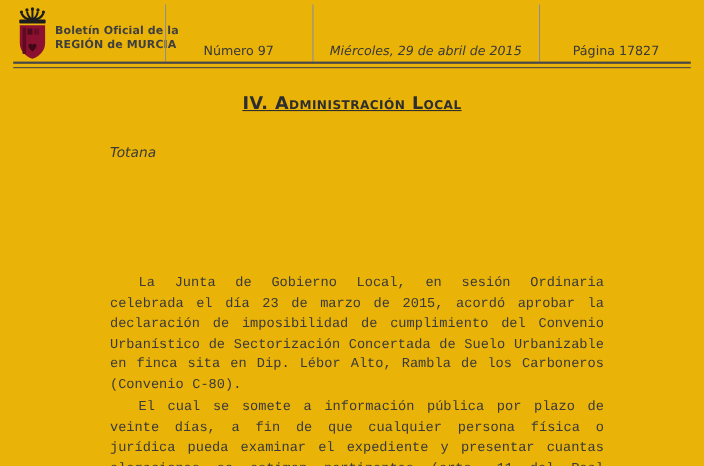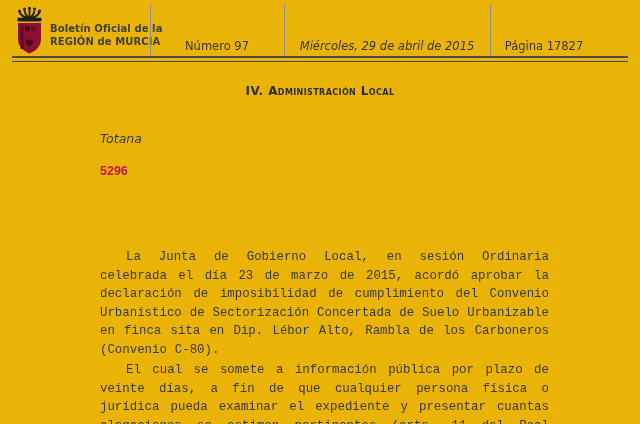--- a/index.html
+++ b/index.html
@@ -6,28 +6,28 @@
   .page{
     position:relative;width:640px;height:424px;background:#eab308;overflow:hidden;
     font-family:"DejaVu Sans",sans-serif;color:#3a3a3a;
   }
   
   .logo{position:absolute;left:13px;top:5px;width:33px;height:50px;}
   .brand{position:absolute;left:50px;top:23px;font-weight:bold;font-size:10px;line-height:12.5px;color:#3f3f3f;letter-spacing:0.1px;}
   .mast-cell{position:absolute;top:39px;font-size:11.5px;color:#383838;text-align:center;}
   .cell-number{left:150px;width:134px;}
   .cell-date{left:284px;width:206px;font-style:italic;}
-  .cell-page{left:474px;width:140px;}
+  .cell-page{left:490px;width:140px;}
   .vline{position:absolute;top:4px;height:52px;width:1px;background:#8f8f8f;}
   .v1{left:150px;} .v2{left:284px;} .v3{left:490px;}
   .double-rule{position:absolute;left:12px;top:56px;width:616px;height:3px;
     border-top:2.5px solid #484848;border-bottom:1.5px solid #484848;}
   
   .section-title{position:absolute;left:0;top:84px;width:640px;margin:0;text-align:center;
-    font-size:12px;font-weight:bold;font-variant:small-caps;letter-spacing:0.4px;color:#2e2e2e;}
+    font-size:16px;font-weight:bold;font-variant:small-caps;letter-spacing:0.4px;color:#2e2e2e;text-decoration:underline;}
   
   .municipality{position:absolute;left:100px;top:131px;font-size:12.5px;color:#3a3a3a;font-style:italic;}
   .announcement{position:absolute;left:100px;top:164px;width:449px;display:flex;}
   .ann-number{flex:none;width:52px;font-weight:bold;font-size:12.5px;color:var(--red);
     font-family:"Liberation Sans",sans-serif;}
   .ann-heading{flex:1;margin:0;font-weight:bold;font-size:12.5px;line-height:17.5px;
     text-align:justify;word-spacing:1.8px;color:var(--red);
     font-family:"Liberation Sans",sans-serif;}
   .article-body{position:absolute;left:100px;top:248px;width:449px;
     font-family:Liberation Mono, monospace;font-size:12.4px;line-height:18.5px;color:#3a3a3a;}
@@ -78,21 +78,20 @@
     <div class="vline v2"></div>
     <div class="vline v3"></div>
     <div class="double-rule"></div>
   </header>
 
   <h1 class="section-title">IV. Administración Local</h1>
 
   <div class="municipality">Totana</div>
 
   <div class="announcement">
-    <span class="ann-number">5296</span>
   </div>
 
   <div class="article-body">
     <p class="para">La Junta de Gobierno Local, en sesión Ordinaria celebrada el día 23 de marzo de 2015, acordó aprobar la declaración de imposibilidad de cumplimiento del Convenio Urbanístico de Sectorización Concertada de Suelo Urbanizable en finca sita en Dip. Lébor Alto, Rambla de los Carboneros (Convenio C-80).</p>
     <p class="para">El cual se somete a información pública por plazo de veinte días, a fin de que cualquier persona física o jurídica pueda examinar el expediente y presentar cuantas alegaciones se estimen pertinentes (arts. 11 del Real Decreto Legislativo 2/2008, de 20 de junio, y 86 de la Ley 30/92).</p>
   </div>
 
 </div>
 
 </body></html>

